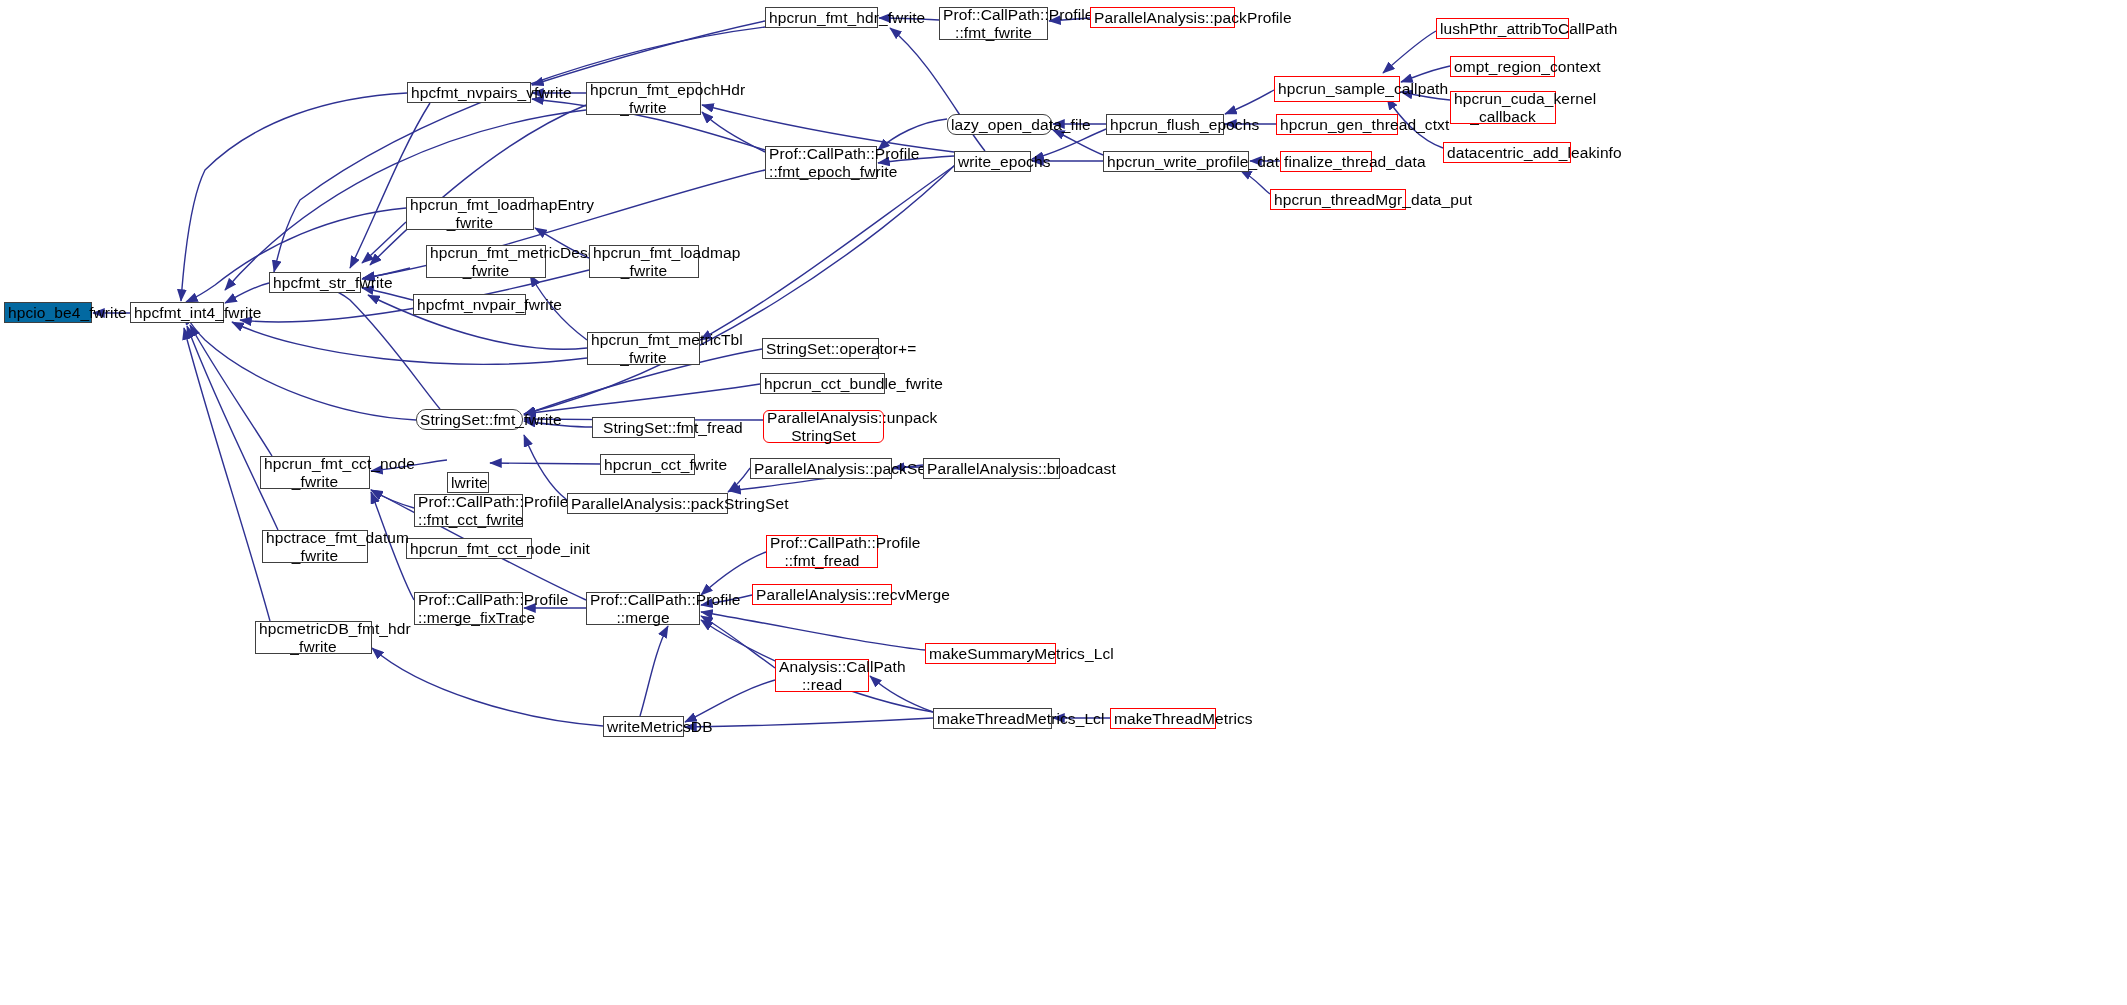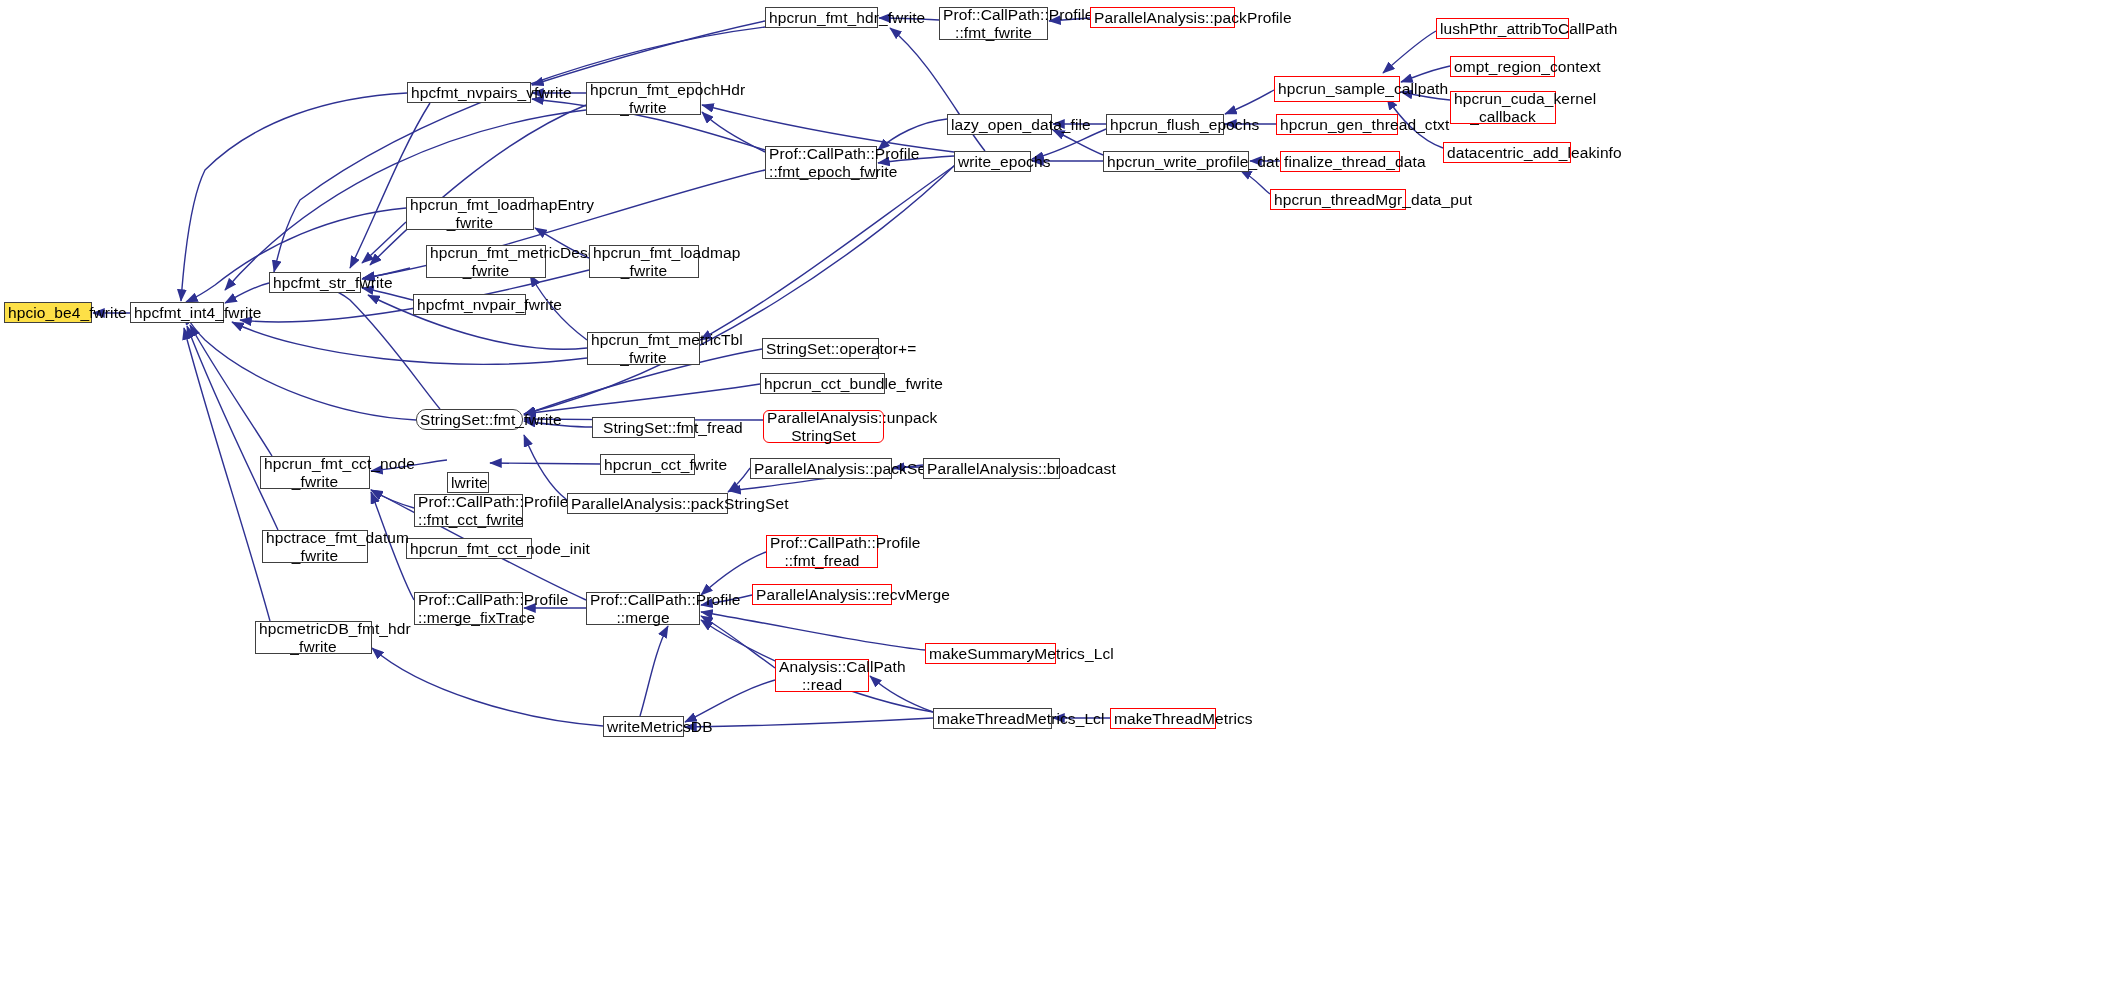--- a/index.html
+++ b/index.html
@@ -40,21 +40,21 @@
     line-height: 1.12;
     letter-spacing: 0.1px;
     white-space: pre-line;
     padding: 0 3px;
     cursor: default;
   }
   .node.red {
     border-color: #ff0000;
   }
   .node.root {
-    background: #fde047;
+    background: #0369a1;
     border-color: #404040;
   }
   .node-label {
     display: block;
     width: 100%;
   }
 </style>
 </head>
 <body>
 
@@ -180,30 +180,30 @@
       <div class="node" style="left: 760px; top: 373px; width: 125px; height: 21px;"><span class="node-label">hpcrun_cct_bundle_fwrite</span></div>
       <div class="node red" style="left: 763px; top: 410px; width: 121px; height: 33px; border-radius: 6px;"><span class="node-label">ParallelAnalysis::unpack
 StringSet</span></div>
       <div class="node" style="left: 750px; top: 458px; width: 142px; height: 21px;"><span class="node-label">ParallelAnalysis::packSend</span></div>
       <div class="node red" style="left: 766px; top: 535px; width: 112px; height: 33px;"><span class="node-label">Prof::CallPath::Profile
 ::fmt_fread</span></div>
       <div class="node red" style="left: 752px; top: 584px; width: 140px; height: 21px;"><span class="node-label">ParallelAnalysis::recvMerge</span></div>
       <div class="node red" style="left: 775px; top: 659px; width: 94px; height: 33px;"><span class="node-label">Analysis::CallPath
 ::read</span></div>
       <div class="node" style="left: 765px; top: 7px; width: 113px; height: 21px;"><span class="node-label">hpcrun_fmt_hdr_fwrite</span></div>
-      <div class="node" style="left: 947px; top: 114px; width: 105px; height: 21px;"><span class="node-label">lazy_open_data_file</span></div>
+      <div class="node" style="left: 947px; top: 114px; width: 105px; height: 21px; border-radius: 9px;"><span class="node-label">lazy_open_data_file</span></div>
       <div class="node" style="left: 954px; top: 151px; width: 77px; height: 21px;"><span class="node-label">write_epochs</span></div>
       <div class="node" style="left: 939px; top: 7px; width: 109px; height: 33px;"><span class="node-label">Prof::CallPath::Profile
 ::fmt_fwrite</span></div>
       <div class="node red" style="left: 1090px; top: 7px; width: 145px; height: 21px;"><span class="node-label">ParallelAnalysis::packProfile</span></div>
       <div class="node" style="left: 1106px; top: 114px; width: 118px; height: 21px;"><span class="node-label">hpcrun_flush_epochs</span></div>
       <div class="node" style="left: 1103px; top: 151px; width: 146px; height: 21px;"><span class="node-label">hpcrun_write_profile_data</span></div>
       <div class="node red" style="left: 1274px; top: 76px; width: 126px; height: 26px;"><span class="node-label">hpcrun_sample_callpath</span></div>
       <div class="node red" style="left: 1276px; top: 114px; width: 122px; height: 21px;"><span class="node-label">hpcrun_gen_thread_ctxt</span></div>
-      <div class="node red" style="left: 1280px; top: 151px; width: 120px; height: 21px;"><span class="node-label">finalize_thread_data</span></div>
+      <div class="node red" style="left: 1280px; top: 151px; width: 92px; height: 21px;"><span class="node-label">finalize_thread_data</span></div>
       <div class="node red" style="left: 1270px; top: 189px; width: 136px; height: 21px;"><span class="node-label">hpcrun_threadMgr_data_put</span></div>
       <div class="node red" style="left: 1436px; top: 18px; width: 133px; height: 21px;"><span class="node-label">lushPthr_attribToCallPath</span></div>
       <div class="node red" style="left: 1450px; top: 56px; width: 105px; height: 21px;"><span class="node-label">ompt_region_context</span></div>
       <div class="node red" style="left: 1450px; top: 91px; width: 106px; height: 33px;"><span class="node-label">hpcrun_cuda_kernel
 _callback</span></div>
       <div class="node red" style="left: 1443px; top: 142px; width: 128px; height: 21px;"><span class="node-label">datacentric_add_leakinfo</span></div>
       <div class="node" style="left: 923px; top: 458px; width: 137px; height: 21px;"><span class="node-label">ParallelAnalysis::broadcast</span></div>
       <div class="node red" style="left: 925px; top: 643px; width: 131px; height: 21px;"><span class="node-label">makeSummaryMetrics_Lcl</span></div>
       <div class="node" style="left: 933px; top: 708px; width: 119px; height: 21px;"><span class="node-label">makeThreadMetrics_Lcl</span></div>
       <div class="node red" style="left: 1110px; top: 708px; width: 106px; height: 21px;"><span class="node-label">makeThreadMetrics</span></div>

